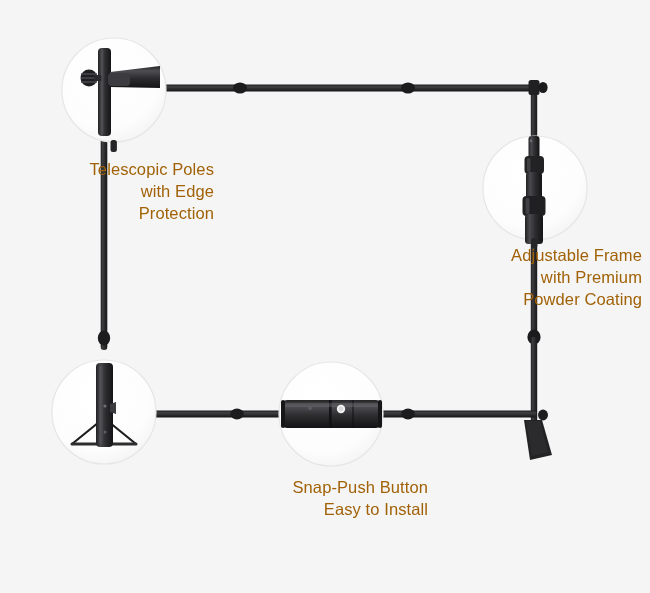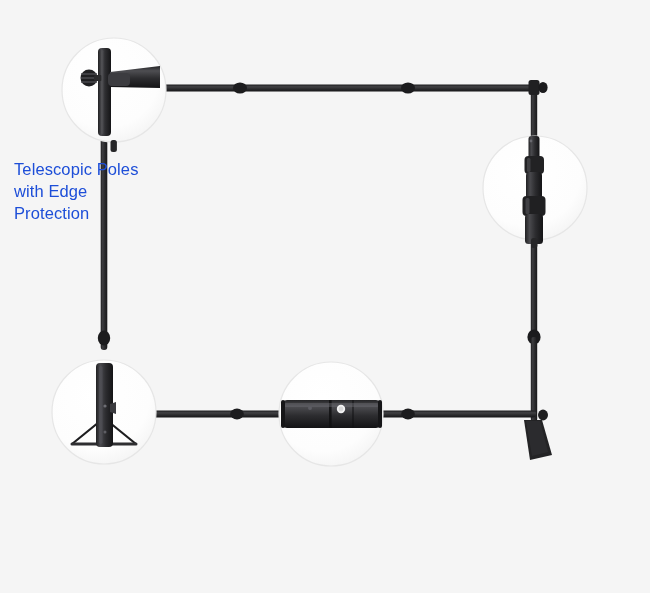--- a/index.html
+++ b/index.html
@@ -22,22 +22,22 @@
   }
   #scene {
     position: absolute;
     left: 0;
     top: 0;
     width: 650px;
     height: 593px;
   }
   .callout-label {
     position: absolute;
-    text-align: left;
-    color: #1d4ed8;
+    text-align: right;
+    color: #a16207;
     font-size: 16.5px;
     line-height: 22px;
     font-family: "Liberation Sans", "DejaVu Sans", sans-serif;
     white-space: pre-line;
     letter-spacing: 0.1px;
   }
   #label-telescopic { left: 14px;  top: 158px; width: 200px; }
   #label-adjustable { left: 436px; top: 244px; width: 206px; }
   #label-leg        { left: 8px;   top: 476px; width: 196px; }
   #label-snap       { left: 236px; top: 476px; width: 192px; }
@@ -189,16 +189,21 @@
         <rect x="281" y="400" width="4" height="28" rx="2" fill="#161618"></rect>
         <rect x="378" y="400" width="4" height="28" rx="2" fill="#161618"></rect>
       </g>
     </g>
   </svg>
 
   <div class="callout-label" id="label-telescopic">Telescopic Poles
 with Edge
 Protection</div>
 
-
-
+  <div class="callout-label" id="label-adjustable">Adjustable Frame
+with Premium
+Powder Coating</div>
+
+
+  <div class="callout-label" id="label-snap">Snap-Push Button
+Easy to Install</div>
 
 </div>
 
 </body></html>

